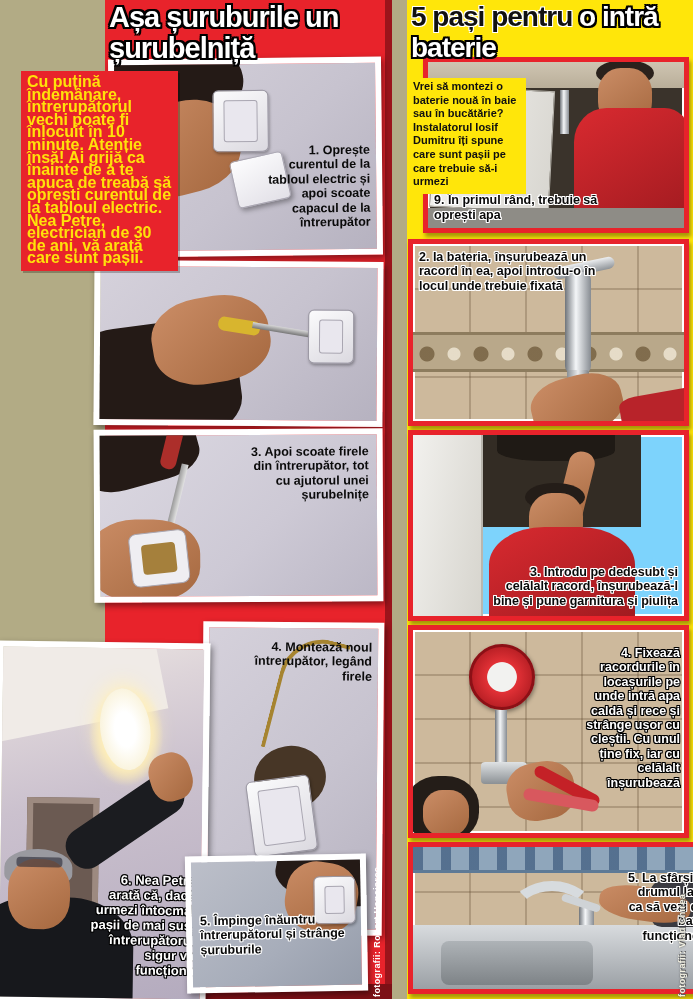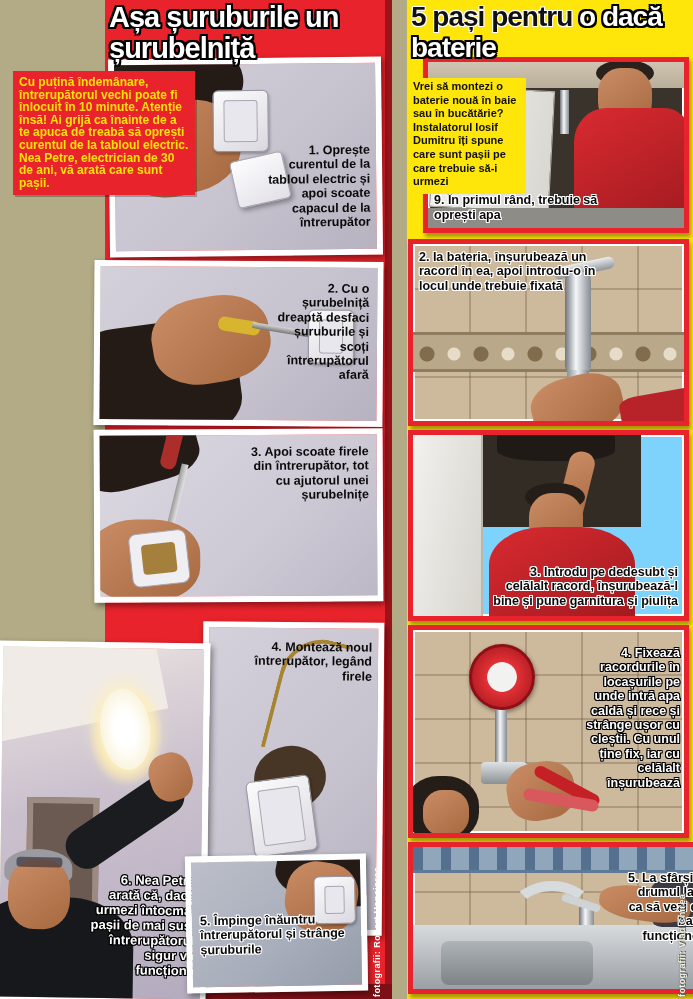--- a/index.html
+++ b/index.html
@@ -15,21 +15,21 @@
   .right-panel{left:407px;top:0;width:286px;height:999px;background:#ffe60a}
 
   
   .title-left{left:109px;top:2px;width:282px;z-index:40;color:#fff;font-weight:bold;font-size:29px;line-height:31px;letter-spacing:-1px}
   .title-right{left:411px;top:1px;width:280px;z-index:40;font-weight:bold;font-size:28px;line-height:31px;letter-spacing:-1px}
   .t-black{color:#111;text-shadow:-1px -1px 0 #fff,1px -1px 0 #fff,-1px 1px 0 #fff,1px 1px 0 #fff}
   .t-white{color:#fff}
   .stroke-black{text-shadow:-2px -2px 0 #000,2px -2px 0 #000,-2px 2px 0 #000,2px 2px 0 #000,-2px 0 0 #000,2px 0 0 #000,0 -2px 0 #000,0 2px 0 #000}
 
   
-  .intro-left{left:13px;top:71px;width:182px;z-index:30;background:#e8232b;color:#ffe10a;font-weight:bold;font-size:12px;line-height:12.6px;padding:5px 6px 6px 6px;box-shadow:2px 2px 0 rgba(0,0,0,.25)}
+  .intro-left{left:21px;top:71px;width:157px;z-index:30;background:#e8232b;color:#ffe10a;font-weight:bold;font-size:16px;line-height:12.6px;padding:5px 6px 6px 6px;box-shadow:2px 2px 0 rgba(0,0,0,.25)}
   .intro-right{left:408px;top:78px;width:118px;z-index:30;background:#ffe60a;color:#101010;font-weight:bold;font-size:11px;line-height:13.6px;padding:2px 4px 5px 5px}
 
   
   .photo{position:absolute;overflow:hidden}
   .pw{border:6px solid #fff;box-shadow:2px 3px 6px rgba(0,0,0,.45)}
   .pr{border:5px solid #e8232b;box-shadow:inset 0 0 0 2px #fff,2px 4px 4px rgba(0,0,0,.35)}
 
   
   .cap{position:absolute;font-weight:bold;font-size:12.5px;line-height:14.4px;z-index:6;color:#0a0a0a}
   .cap.r{text-align:right}
@@ -83,21 +83,20 @@
   </div>
 
   <div class="photo pw wall" style="left:94px;top:261px;width:289px;height:165px;transform:rotate(0.4deg);z-index:10">
     <div class="s sleeve" style="left:-35px;top:58px;width:175px;height:120px;transform:rotate(-8deg)"></div>
     <div class="s skin" style="left:52px;top:30px;width:118px;height:86px;transform:rotate(-10deg)"></div>
     <div class="s" style="left:118px;top:52px;width:42px;height:14px;background:#d8b52e;border-radius:6px;transform:rotate(9deg)"></div>
     <div class="s" style="left:152px;top:60px;width:66px;height:6px;background:linear-gradient(#d7d7d7,#777);transform:rotate(9deg)"></div>
     <div class="s plate" style="left:208px;top:42px;width:46px;height:54px">
         <div class="rocker"></div>
       </div>
-    <div class="cap r" style="right:8px;top:14px;width:106px">2. Cu o șurubelniță dreaptă desfaci șuruburile și scoți întrerupătorul afară</div>
   </div>
 
   <div class="photo pw wall-lite" style="left:94px;top:429px;width:289px;height:173px;transform:rotate(-0.3deg);z-index:10">
     <div class="s sleeve" style="left:-22px;top:-22px;width:120px;height:72px;transform:rotate(-15deg)"></div>
     <div class="s" style="left:64px;top:-8px;width:16px;height:42px;background:#b8302c;border-radius:7px;transform:rotate(14deg);opacity:.92"></div>
     <div class="s" style="left:74px;top:28px;width:7px;height:66px;background:linear-gradient(90deg,#999,#e2e2e2);transform:rotate(14deg)"></div>
     <div class="s skin" style="left:-12px;top:84px;width:112px;height:82px"></div>
     <div class="s" style="left:30px;top:96px;width:58px;height:54px;background:#efeef2;border:1px solid #a9a6b1;border-radius:8px;transform:rotate(-6deg)">
       <div class="s" style="left:11px;top:11px;width:34px;height:30px;background:#a5803c;border-radius:4px"></div>
     </div>
@@ -132,21 +131,21 @@
     <div class="s" style="left:-22px;top:250px;width:156px;height:118px;background:#17181c;border-radius:34% 42% 0 0"></div>
     <div class="s" style="left:4px;top:202px;width:68px;height:36px;background:#9a9aa0;border-radius:50% 50% 30% 30%"></div>
     <div class="s skin" style="left:8px;top:212px;width:62px;height:70px"></div>
     <div class="s" style="left:16px;top:210px;width:46px;height:10px;background:rgba(40,40,52,.6);border-radius:4px"></div>
     <div class="cap r ob" style="right:6px;top:224px;width:108px;font-size:13px;line-height:15px">6. Nea Petre arată că, dacă urmezi întocmai pașii de mai sus, întrerupătorul sigur va funcționa</div>
   </div>
 
   <div class="abs credit credit-left">fotografii: Robert Hanciarec</div>
 
   <div class="abs title-right">
-    <div><span class="t-black">5 pași pentru</span> <span class="t-white stroke-black">o dacă</span></div>
+    <div><span class="t-black">5 pași pentru</span> <span class="t-white stroke-black">o intră</span></div>
     <div class="t-white stroke-black">baterie</div>
   </div>
 
   <div class="photo pr" style="left:423px;top:57px;width:266px;height:176px;z-index:5;background:#3a332b">
     <div class="s" style="left:0;top:0;width:100%;height:26px;background:linear-gradient(#cfc5b2,#b9ae99)"></div>
     <div class="s" style="left:4px;top:26px;width:120px;height:122px;background:linear-gradient(100deg,#f4f3f0,#d8d6d0);border:1px solid #b5b2aa;transform:rotate(3deg)"></div>
     <div class="s chrome-v" style="left:132px;top:28px;width:9px;height:44px"></div>
     <div class="s" style="left:168px;top:-2px;width:58px;height:26px;background:#2a211c;border-radius:50%"></div>
     <div class="s skin" style="left:170px;top:6px;width:54px;height:58px"></div>
     <div class="s red-cloth" style="left:146px;top:46px;width:116px;height:122px;border-radius:28% 22% 8% 8%"></div>

